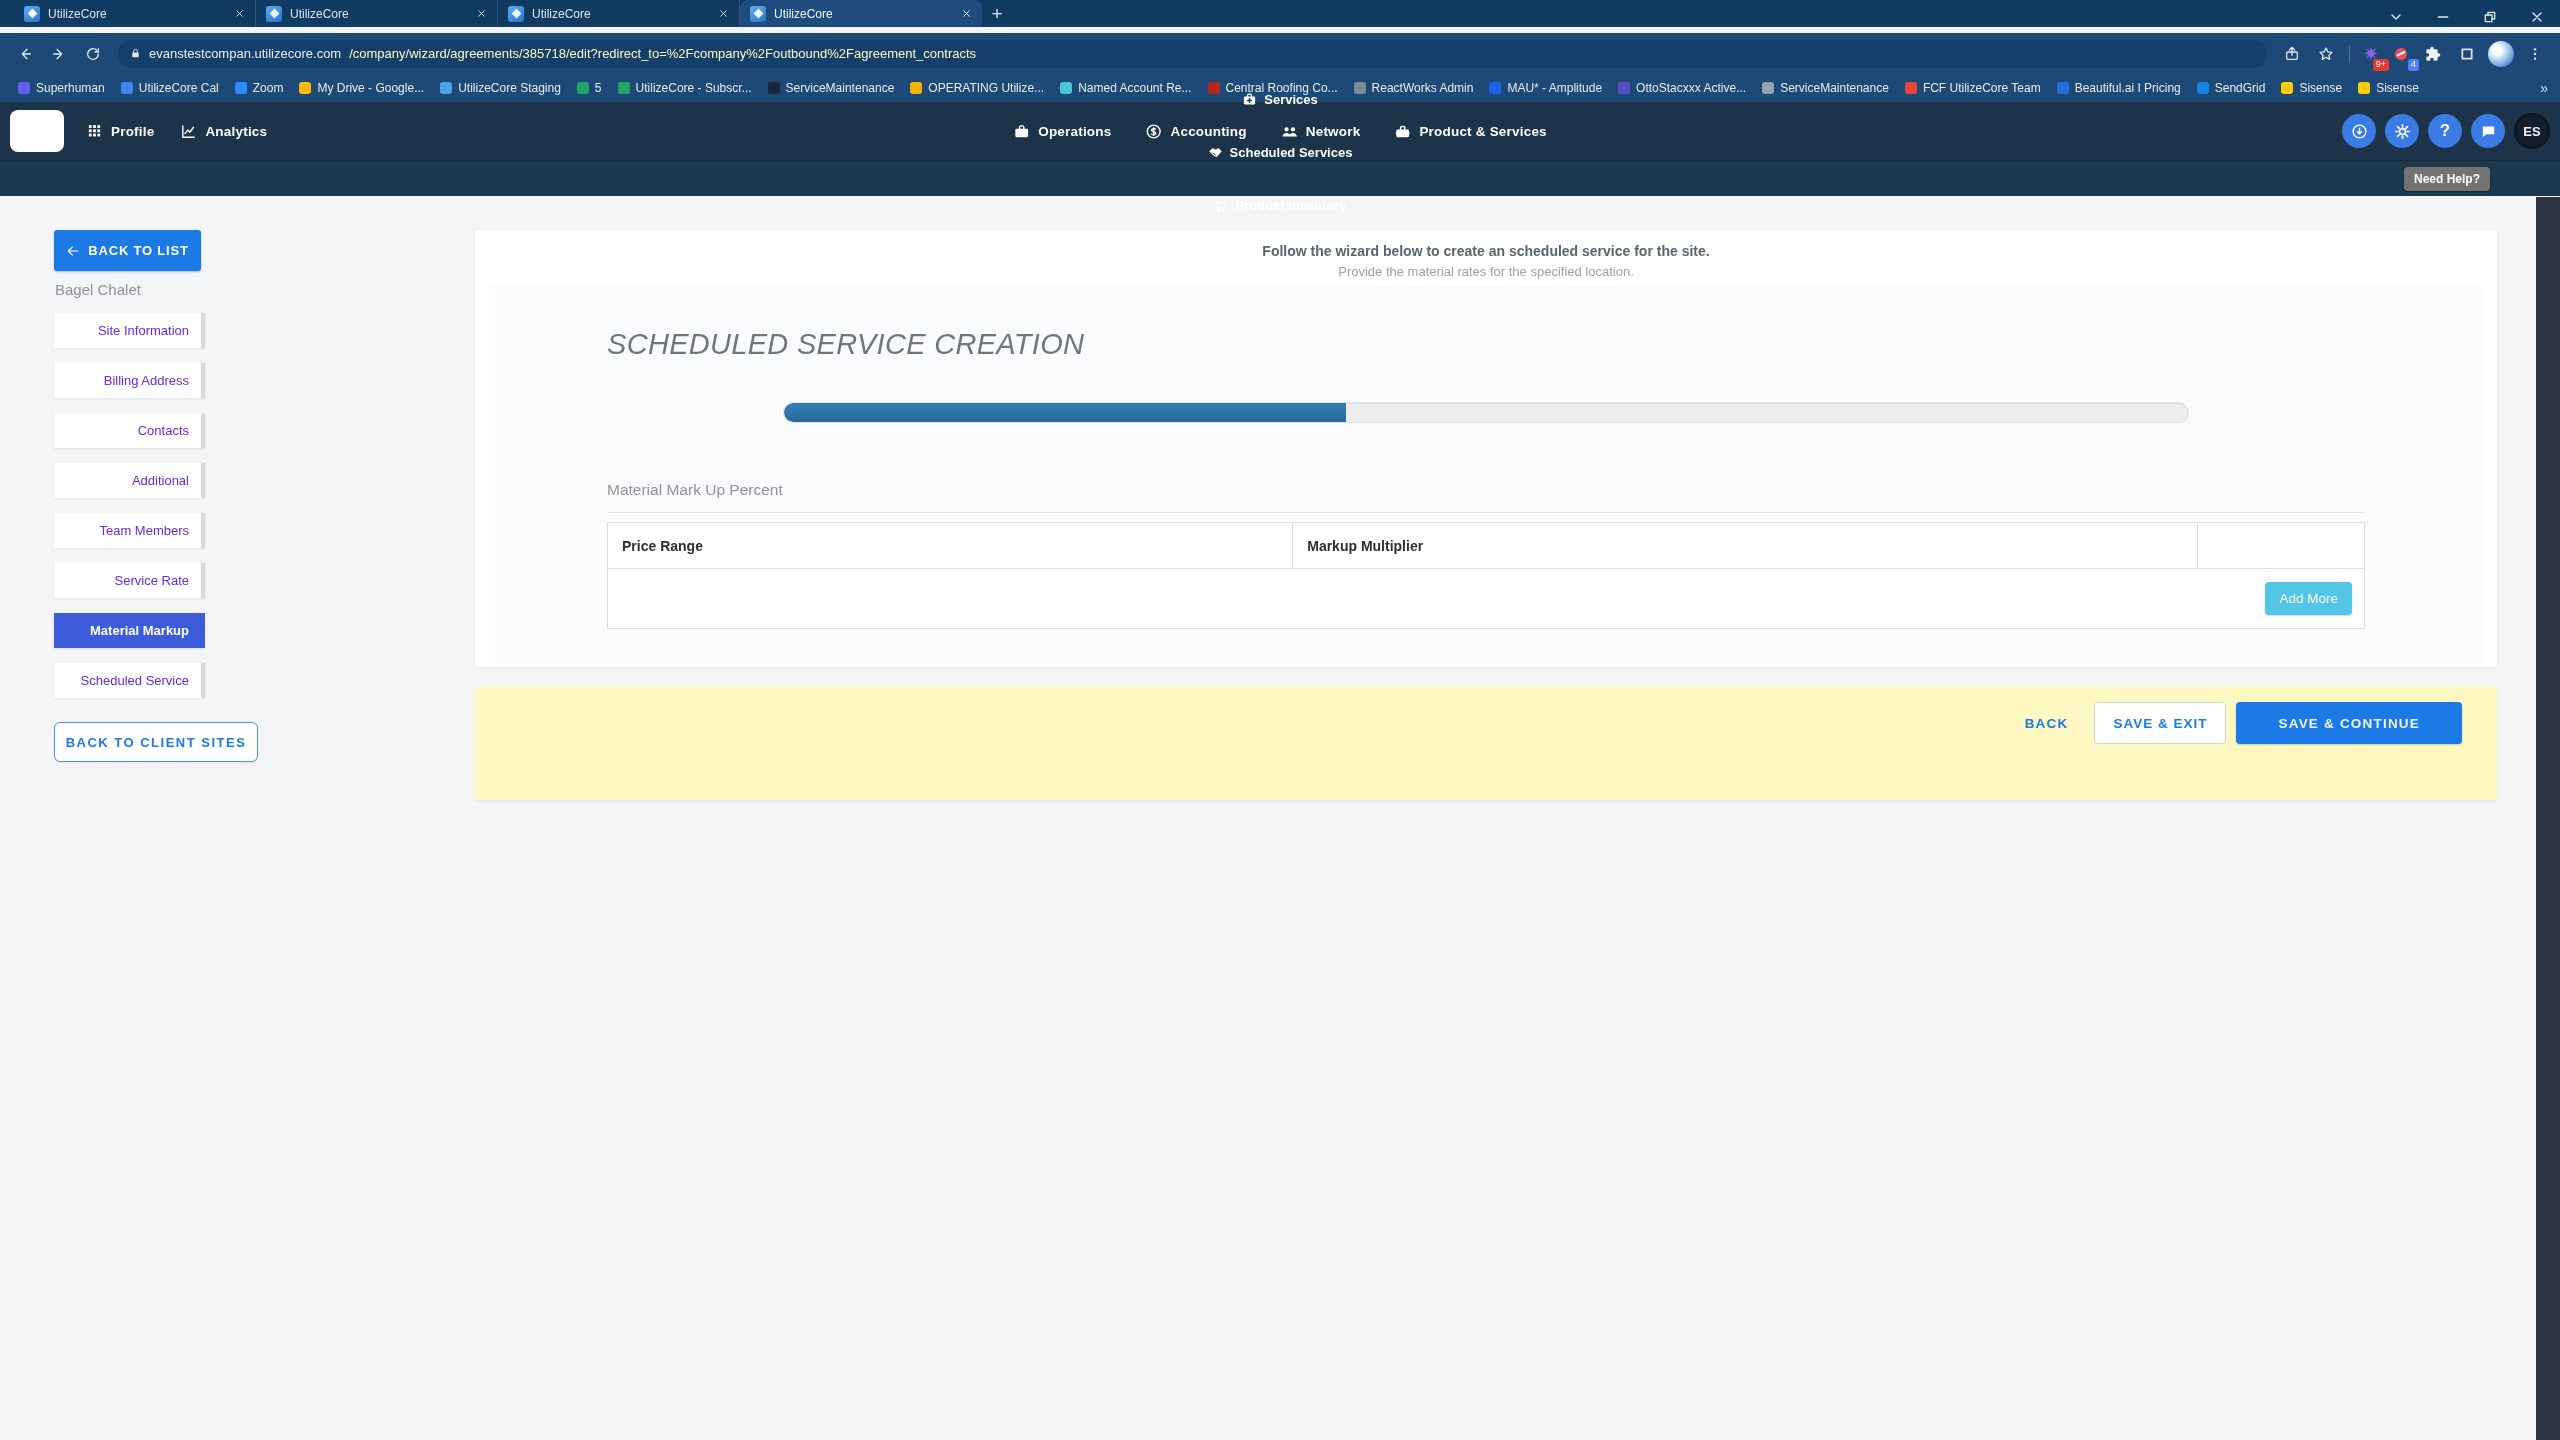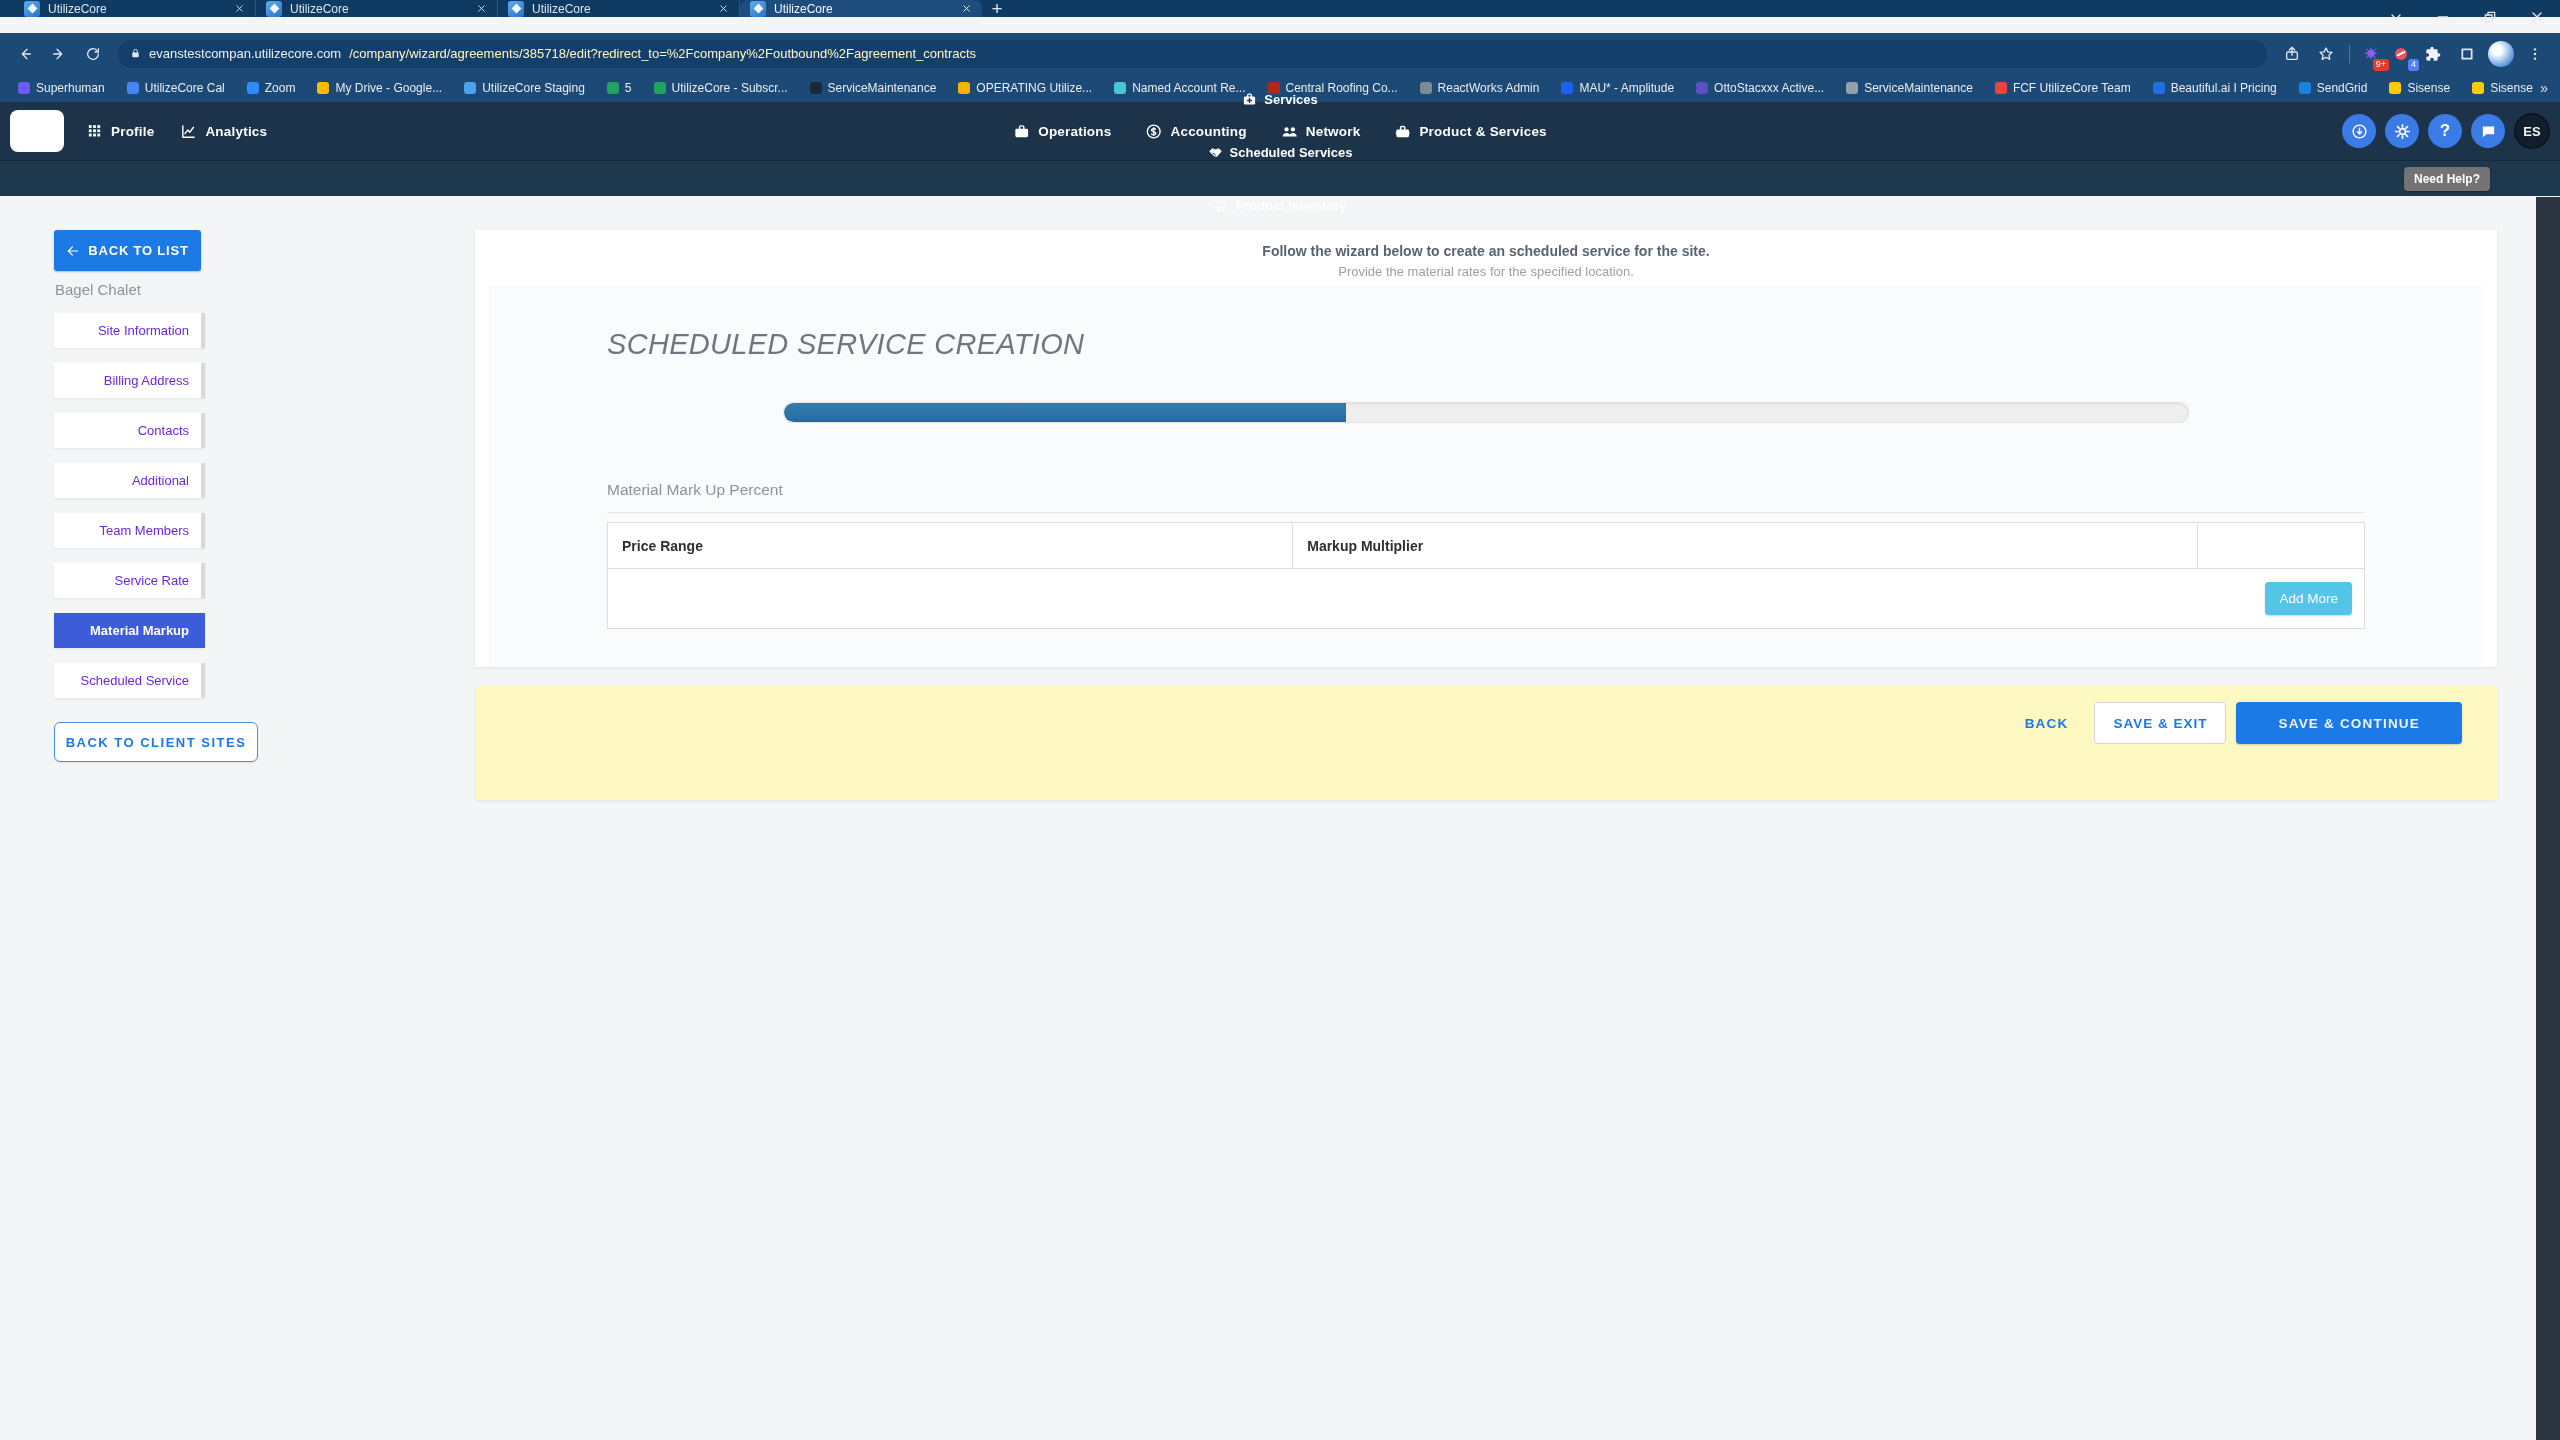--- a/index.html
+++ b/index.html
@@ -1,20 +1,20 @@
 <!DOCTYPE html>
 <html><head>
 <meta charset="utf-8">
 <style>
   * { box-sizing: border-box; margin: 0; padding: 0; }
   html,body { width: 2560px; height: 1440px; overflow: hidden; font-family: "Liberation Sans", sans-serif; }
   .screen { position: relative; width: 2560px; height: 1440px; background: #f4f5f6; }
 
   
-  .tabstrip { position:absolute; top:0; left:0; right:0; height:17px; background:#0f3a62; display:flex; align-items:stretch; }
+  .tabstrip { position:absolute; top:0; left:0; right:0; height:27px; background:#0f3a62; display:flex; align-items:stretch; }
   .tabs { display:flex; margin-left:14px; }
   .tab { width:242px; display:flex; align-items:center; gap:8px; padding:0 10px; color:#dbe6f1; font-size:12px; border-right:1px solid rgba(255,255,255,.14); cursor:default; }
   .tab.active { background:#1e4d7d; border-right:none; border-radius:8px 8px 0 0; color:#f4f8fc; }
   .tab-label { flex:1; white-space:nowrap; overflow:hidden; }
   .fav { width:16px; height:16px; border-radius:3px; background:linear-gradient(145deg,#5aaef2,#2a72c8); display:flex; align-items:center; justify-content:center; flex:none; }
   .fav-d { width:7px; height:7px; background:rgba(255,255,255,.92); transform:rotate(45deg); }
   .ic { width:16px; height:16px; flex:none; stroke:currentColor; fill:none; stroke-width:2; stroke-linecap:round; stroke-linejoin:round; }
   .ic12 { width:11px; height:11px; }
   .newtab { width:30px; display:flex; align-items:center; justify-content:center; color:#d9e4ef; font-size:19px; }
   .wincontrols { position:absolute; right:0; top:0; height:33px; display:flex; color:#e3eaf2; }
@@ -24,21 +24,21 @@
   .navbtn { width:34px; height:34px; display:flex; align-items:center; justify-content:center; border-radius:50%; }
   .urlbar { flex:1; height:28px; background:#143f6b; border-radius:14px; margin:0 8px; display:flex; align-items:center; padding:0 12px; gap:8px; font-size:13px; overflow:hidden; white-space:nowrap; }
   .url-host { color:#eaf1f8; }
   .url-path { color:#fef9c3; }
   .extwrap { position:relative; width:30px; height:30px; display:flex; align-items:center; justify-content:center; }
   .badge { position:absolute; bottom:-2px; right:-3px; font-size:9px; color:#fff; border-radius:3px; padding:1px 3px; line-height:1.1; }
   .tb-sep { width:1px; height:18px; background:rgba(255,255,255,.25); margin:0 6px; }
   .chrome-avatar { width:26px; height:26px; border-radius:50%; background:radial-gradient(circle at 35% 35%, #ffffff 18%, #bcd7f2 40%, #4f8fd8 75%, #2c5e9e); }
 
   .bookmarksbar { position:absolute; top:74px; left:0; right:0; height:28px; background:#1d4977; display:flex; align-items:center; padding:0 34px 0 10px; color:#e8edf3; font-size:12px; overflow:hidden; }
-  .bookmarks { display:flex; align-items:center; gap:6px; }
+  .bookmarks { display:flex; align-items:center; gap:0; }
   .bm { display:flex; align-items:center; gap:6px; padding:3px 8px; border-radius:4px; white-space:nowrap; }
   .bm-ic { width:12px; height:12px; border-radius:3px; background:#888; flex:none; }
   .bm-overflow { position:absolute; right:12px; color:#dfe7ef; font-size:14px; }
 
   
   .appheader { position:absolute; top:102px; left:0; right:0; height:58px; background:#1c3349; display:flex; align-items:center; color:#fff; }
   .applogo { width:54px; height:42px; margin-left:10px; background:#fff; border-radius:8px; padding:2px; flex:none; }
   .applogo-img { width:100%; height:100%; border-radius:6px; background:linear-gradient(135deg,#0d3a57 10%,#1b7f96 45%,#0a2a44 90%); }
   .nav-left { display:flex; align-items:center; gap:26px; margin-left:22px; }
   .nav-main { position:absolute; left:50%; transform:translateX(-50%); display:flex; align-items:center; gap:34px; }

